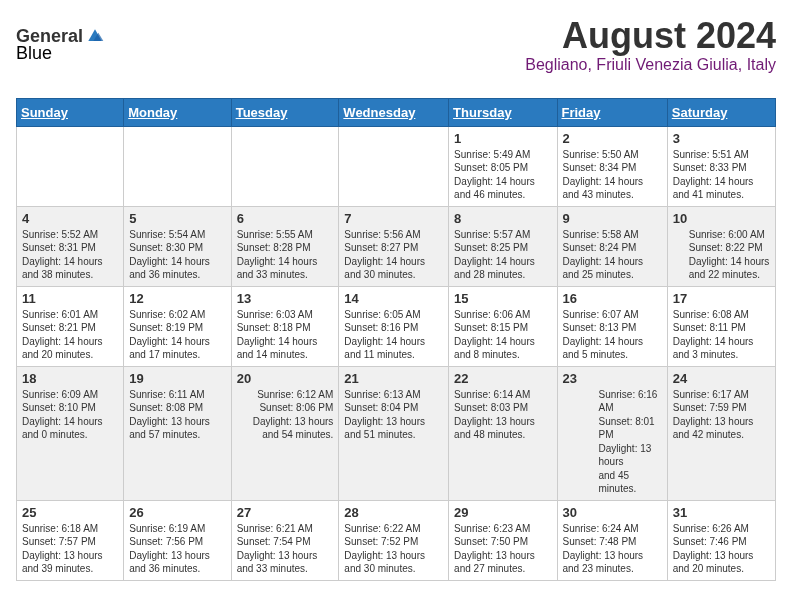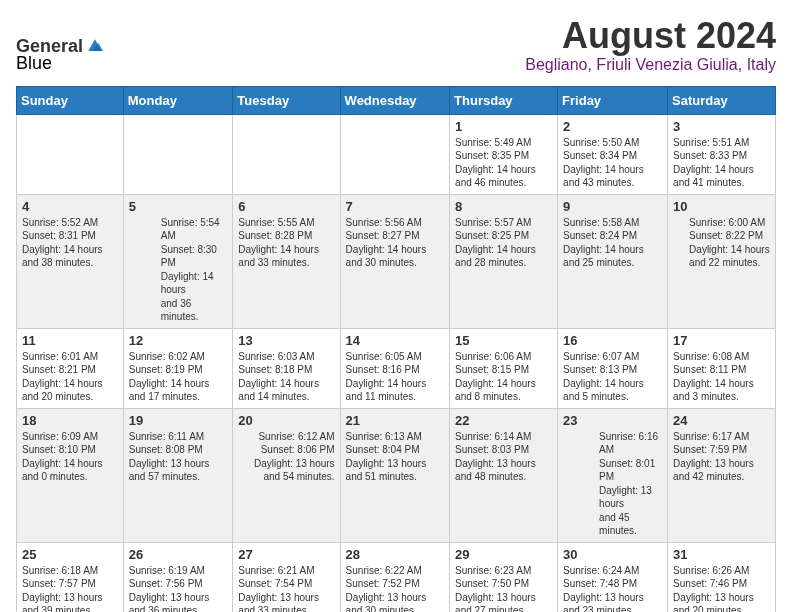--- a/index.html
+++ b/index.html
@@ -6,22 +6,22 @@
     body {
       font-family: Arial, sans-serif;
       background: #fff;
       width: 792px;
       min-height: 612px;
       padding: 16px;
     }
     .header-area {
       display: flex;
       justify-content: space-between;
-      align-items: flex-end;
-      margin-bottom: 12px;
+      align-items: center;
+      margin-bottom: 24px;
     }
     .logo-area {
       display: flex;
       flex-direction: column;
       align-items: flex-start;
     }
     .logo-text {
       display: flex;
       align-items: center;
     }
@@ -59,20 +59,21 @@
       border: 1px solid #ccc;
     }
     .calendar-table th {
       background-color: #2a7abf;
       color: white;
       font-size: 13px;
       font-weight: bold;
       padding: 6px 4px;
       text-align: left;
       border: 1px solid #1e5f9a;
+      text-decoration: underline;
     }
     .calendar-table td {
       vertical-align: top;
       border: 1px solid #ccc;
       padding: 4px 5px;
       font-size: 10.5px;
       color: #333;
       width: 113px;
       height: 80px;
       background: #fff;
@@ -135,21 +136,21 @@
   <tbody id="calendar-body">
 
   <tr>
         <td class="empty-cell"></td>
         <td class="empty-cell"></td>
         <td class="empty-cell"></td>
         <td class="empty-cell"></td>
         <td>
           <span class="day-number">1</span>
           <div class="cell-content" style="white-space: pre-line;">Sunrise: 5:49 AM
-Sunset: 8:35 PM
+Sunset: 8:05 PM
 Daylight: 14 hours
 and 46 minutes.</div>
         </td>
         <td>
           <span class="day-number">2</span>
           <div class="cell-content" style="white-space: pre-line;">Sunrise: 5:50 AM
 Sunset: 8:34 PM
 Daylight: 14 hours
 and 43 minutes.</div>
         </td>
@@ -164,21 +165,21 @@
       <tr>
         <td>
           <span class="day-number">4</span>
           <div class="cell-content" style="white-space: pre-line;">Sunrise: 5:52 AM
 Sunset: 8:31 PM
 Daylight: 14 hours
 and 38 minutes.</div>
         </td>
         <td>
           <span class="day-number">5</span>
-          <div class="cell-content" style="white-space: pre-line; margin-left: 32px;">Sunrise: 5:54 AM
+          <div class="cell-content" style="white-space: pre-line;">Sunrise: 5:54 AM
 Sunset: 8:30 PM
 Daylight: 14 hours
 and 36 minutes.</div>
         </td>
         <td>
           <span class="day-number">6</span>
           <div class="cell-content" style="white-space: pre-line;">Sunrise: 5:55 AM
 Sunset: 8:28 PM
 Daylight: 14 hours
 and 33 minutes.</div>

